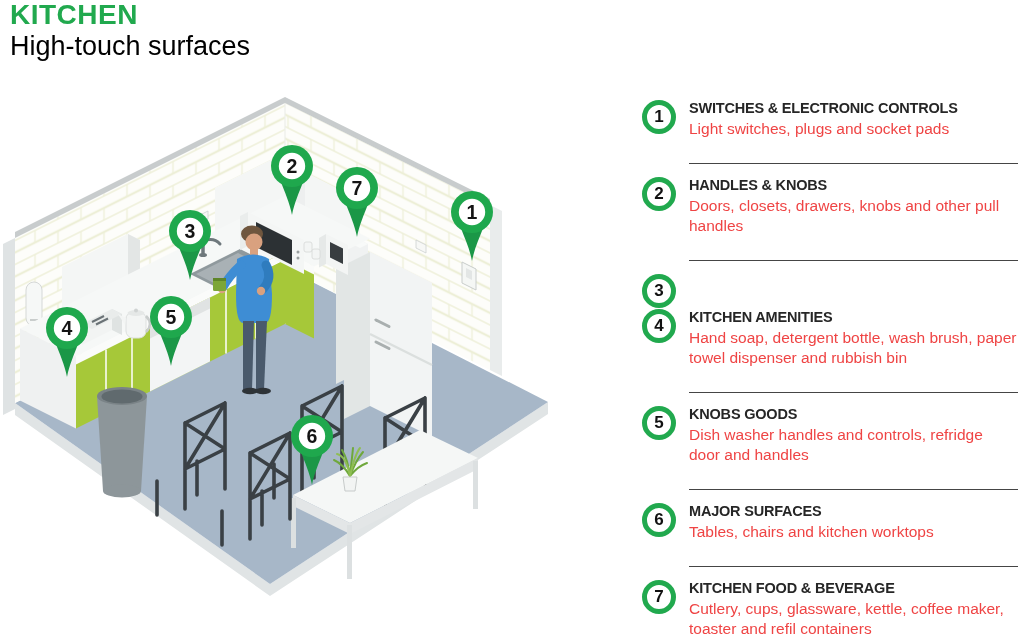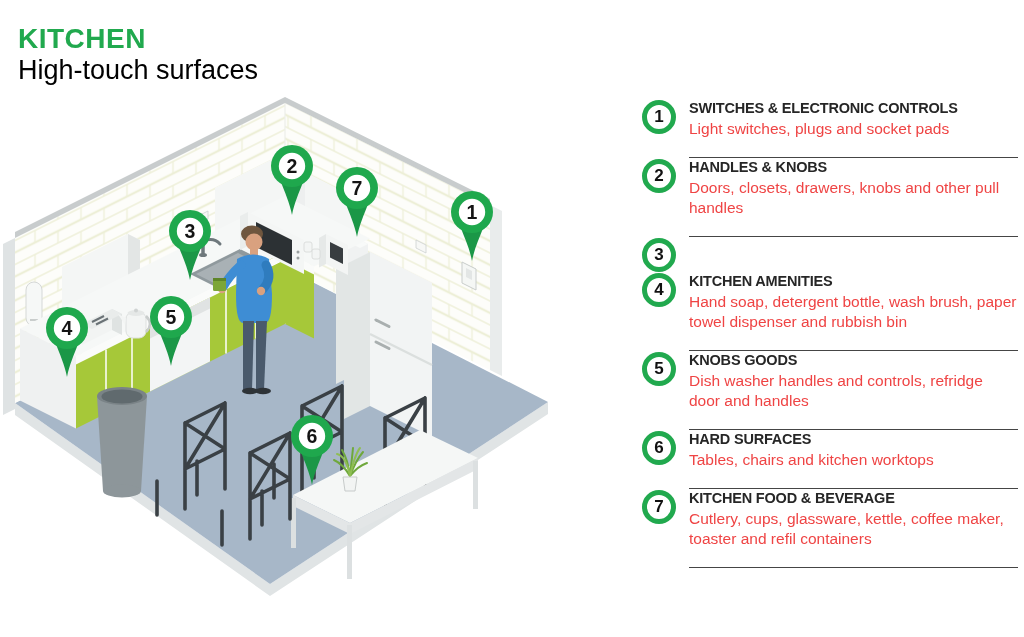--- a/index.html
+++ b/index.html
@@ -1,31 +1,31 @@
 <!DOCTYPE html>
 <html><head>
 <meta charset="utf-8">
 <style>
   html,body{margin:0;padding:0;background:#ffffff;}
   .page{position:relative;width:1024px;height:637px;background:#ffffff;overflow:hidden;
         font-family:"Liberation Sans", sans-serif;}
   
-  .header{position:absolute;left:10px;top:24px;margin-left:8px;}
+  .header{position:absolute;left:10px;top:0;}
   .page-title{font-size:28px;font-weight:700;color:#21A94E;letter-spacing:.5px;line-height:1.05;}
   .page-subtitle{font-size:27px;font-weight:400;color:#000000;margin-top:3px;line-height:1.1;}
   
   .scene{position:absolute;left:0;top:92px;width:620px;height:545px;}
   .pin-num{font:700 19.5px "Liberation Sans",sans-serif;fill:#141414;}
   
   .legend{position:absolute;left:642px;top:99px;width:376px;}
   .legend-item{display:flex;gap:13px;}
   .legend-num{flex:0 0 24px;width:24px;height:24px;border:5px solid #21A94E;border-radius:50%;
               background:#fff;display:flex;align-items:center;justify-content:center;
               font-size:17px;font-weight:700;color:#111;margin-top:1px;}
-  .legend-text{flex:1;border-bottom:1px solid #454545;padding-bottom:18px;}
+  .legend-text{flex:1;border-bottom:1px solid #454545;padding-bottom:24px;margin-bottom:12px;}
   .legend-title{font-size:14.5px;font-weight:700;color:#262626;letter-spacing:-.2px;line-height:19px;}
   .legend-desc{font-size:15.5px;color:#ef4444;line-height:20px;margin-top:1px;}
 </style>
 </head>
 <body>
 
 <div class="page">
 
   <div class="header">
     <div class="page-title">KITCHEN</div>
@@ -323,21 +323,21 @@
         <div class="legend-title">KNOBS GOODS</div>
         <div class="legend-desc">Dish washer handles and controls, refridge door and handles</div>
       </div>
     </div>
 
     <div class="legend-item">
       <div class="legend-num">
           <span>6</span>
         </div>
       <div class="legend-text">
-        <div class="legend-title">HARD SURFACES</div>
+        <div class="legend-title">MAJOR SURFACES</div>
         <div class="legend-desc">Tables, chairs and kitchen worktops</div>
       </div>
     </div>
 
     <div class="legend-item">
       <div class="legend-num">
           <span>7</span>
         </div>
       <div class="legend-text">
         <div class="legend-title">KITCHEN FOOD &amp; BEVERAGE</div>

